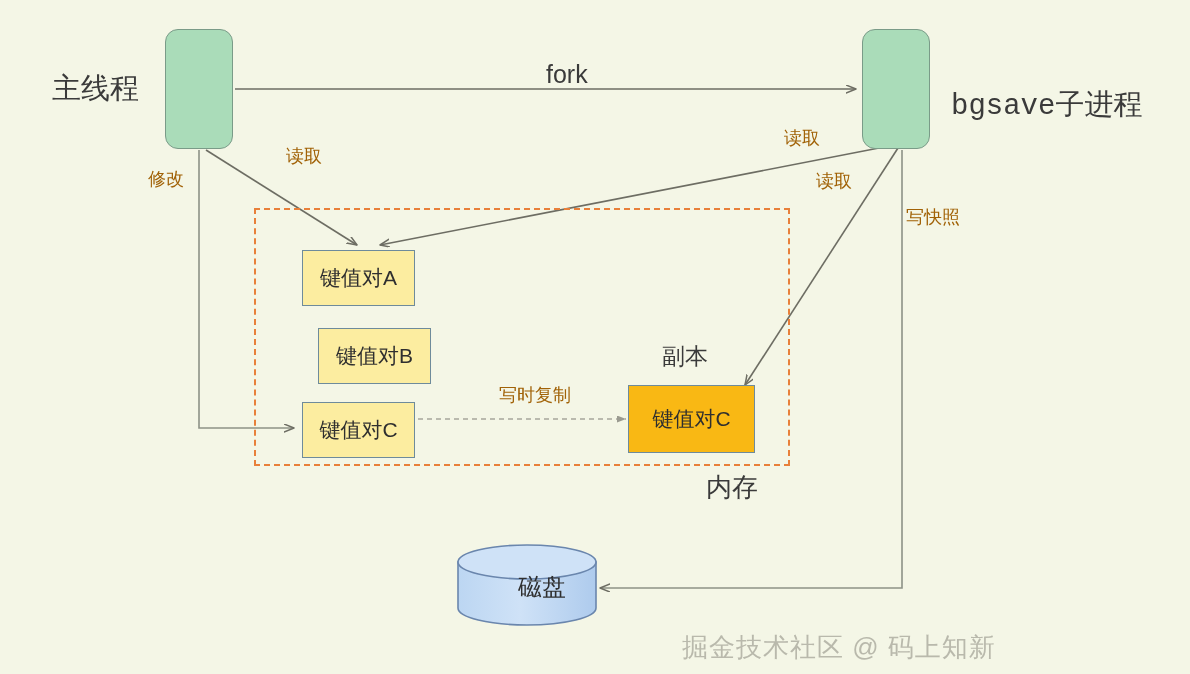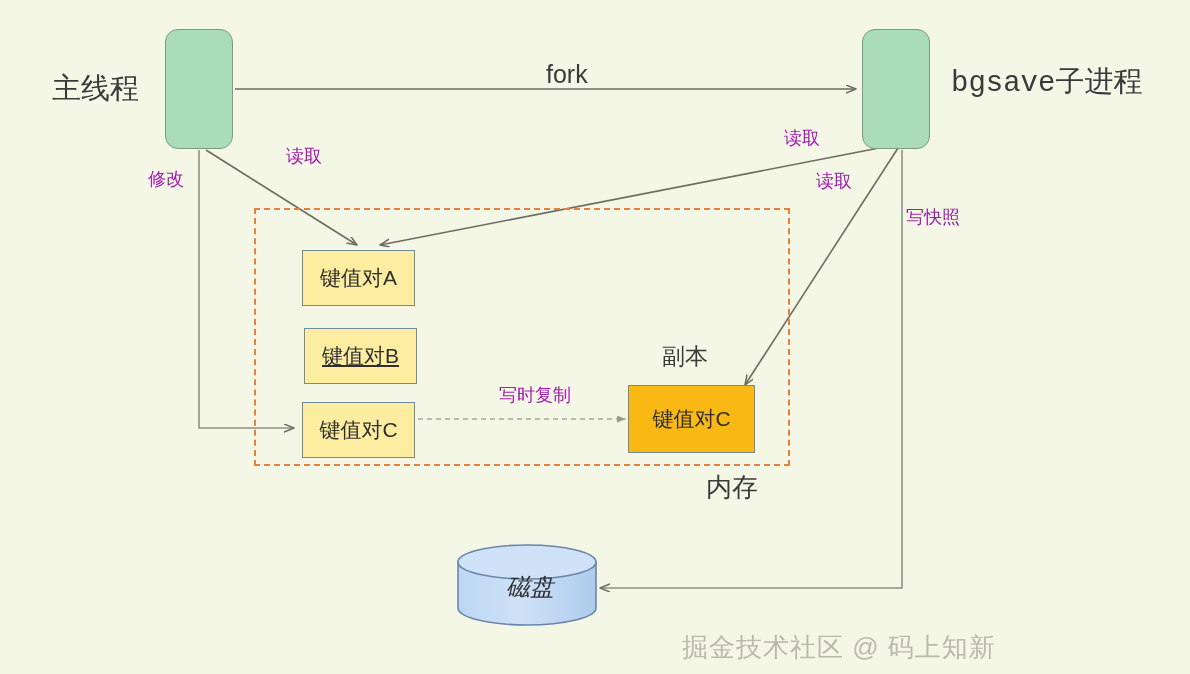--- a/index.html
+++ b/index.html
@@ -30,21 +30,21 @@
     font-size: 29px;
     color: #3a3a3a;
     font-family: Liberation Mono, monospace;
   }
   .lbl-mid {
     font-size: 25px;
     color: #3a3a3a;
   }
   .lbl-sm {
     font-size: 18px;
-    color: #a21caf;
+    color: #a16207;
   }
   .proc-box {
     position: absolute;
     width: 68px;
     height: 120px;
     background: #aadcb9;
     border: 1.4px solid #7a9b88;
     border-radius: 13px;
     box-sizing: border-box;
   }
@@ -139,37 +139,37 @@
 
   <path d="M186,137 C206,118 212,112 200,100 C188,89 182,84 193,74 C205,63 207,58 196,48 C190,42 192,38 201,32" fill="none" stroke="#d79c50" stroke-width="1.8" stroke-linecap="round"></path>
 
   <path d="M885,137 C905,118 911,112 899,100 C887,89 881,84 892,74 C904,63 906,58 895,48 C889,42 891,38 900,32" fill="none" stroke="#d79c50" stroke-width="1.8" stroke-linecap="round"></path>
 </svg>
 
 <div class="proc-box" style="left:165px; top:29px;"></div>
 <div class="lbl lbl-big" style="left:52px; top:76px;">主线程</div>
 
 <div class="proc-box" style="left:862px; top:29px;"></div>
-<div class="lbl lbl-big" style="left:951px; top:69px;">bgsave子进程</div>
+<div class="lbl lbl-big" style="left:951px; top:92px;">bgsave子进程</div>
 
 <div class="lbl lbl-mid" style="left:546px; top:62px;">fork</div>
 <div class="lbl lbl-sm" style="left:148px; top:170px;">修改</div>
 <div class="lbl lbl-sm" style="left:286px; top:147px;">读取</div>
 <div class="lbl lbl-sm" style="left:784px; top:129px;">读取</div>
 <div class="lbl lbl-sm" style="left:816px; top:172px;">读取</div>
 <div class="lbl lbl-sm" style="left:464px; top:386px;margin-left:35px;">写时复制</div>
 <div class="lbl lbl-sm" style="left:906px; top:184px;margin-top:24px;">写快照</div>
 
 <div class="mem-frame" style="left:254px; top:208px; width:536px; height:258px;"></div>
 <div class="lbl lbl-big" style="left:706px; top:476px; font-size:26px;text-align:center;">内存</div>
 
 <div class="kv-box" style="left:302px; top:250px;text-align:center;">键值对A</div>
-<div class="kv-box" style="left:304px; top:328px;text-decoration:underline;">键值对B</div>
+<div class="kv-box" style="left:318px; top:328px;">键值对B</div>
 <div class="kv-box" style="left:302px; top:402px;">键值对C</div>
 
 <div class="lbl lbl-mid" style="left:662px; top:345px; font-size:23px;">副本</div>
 <div class="kv-copy" style="left:628px; top:385px;">键值对C</div>
 
-<div class="disk-wrap" style="left:450px; top:545px; width:160px; height:80px;font-style:italic;">
+<div class="disk-wrap" style="left:462px; top:545px; width:160px; height:80px;">
   <div class="disk-label">磁盘</div>
 </div>
 
 <div class="watermark" style="left:682px; top:630px;">掘金技术社区 @ 码上知新</div>
 
 </body></html>

